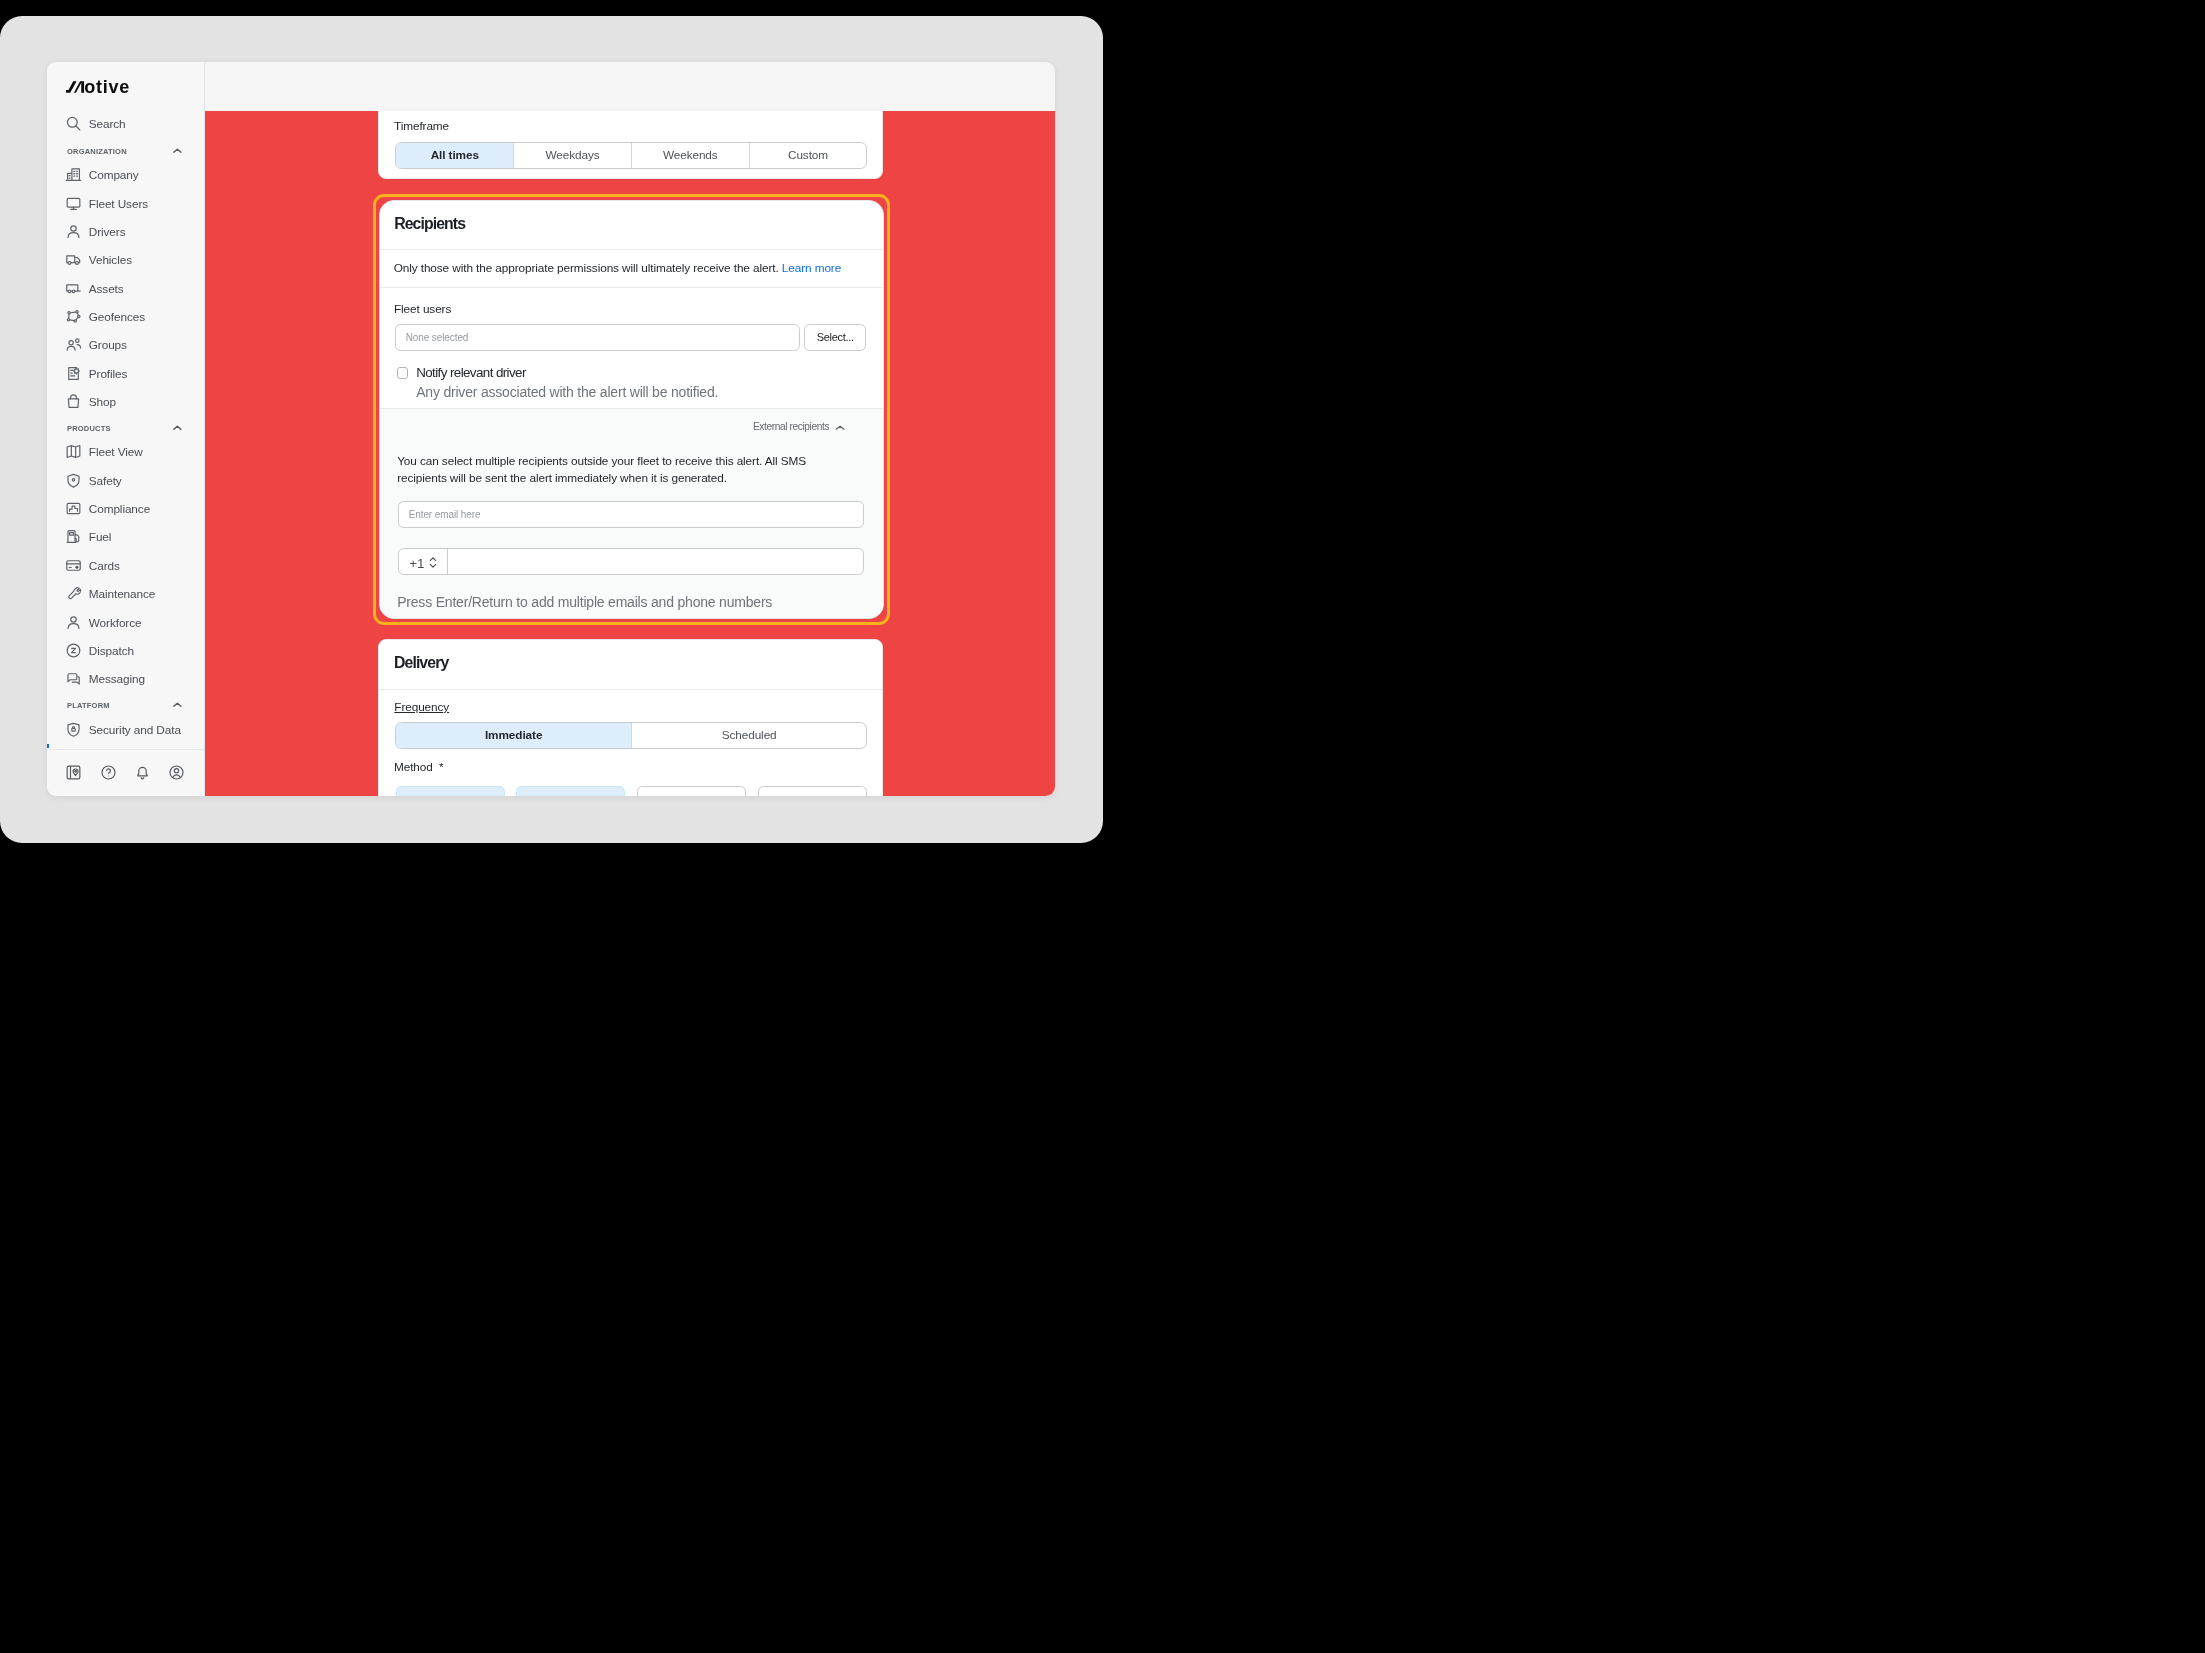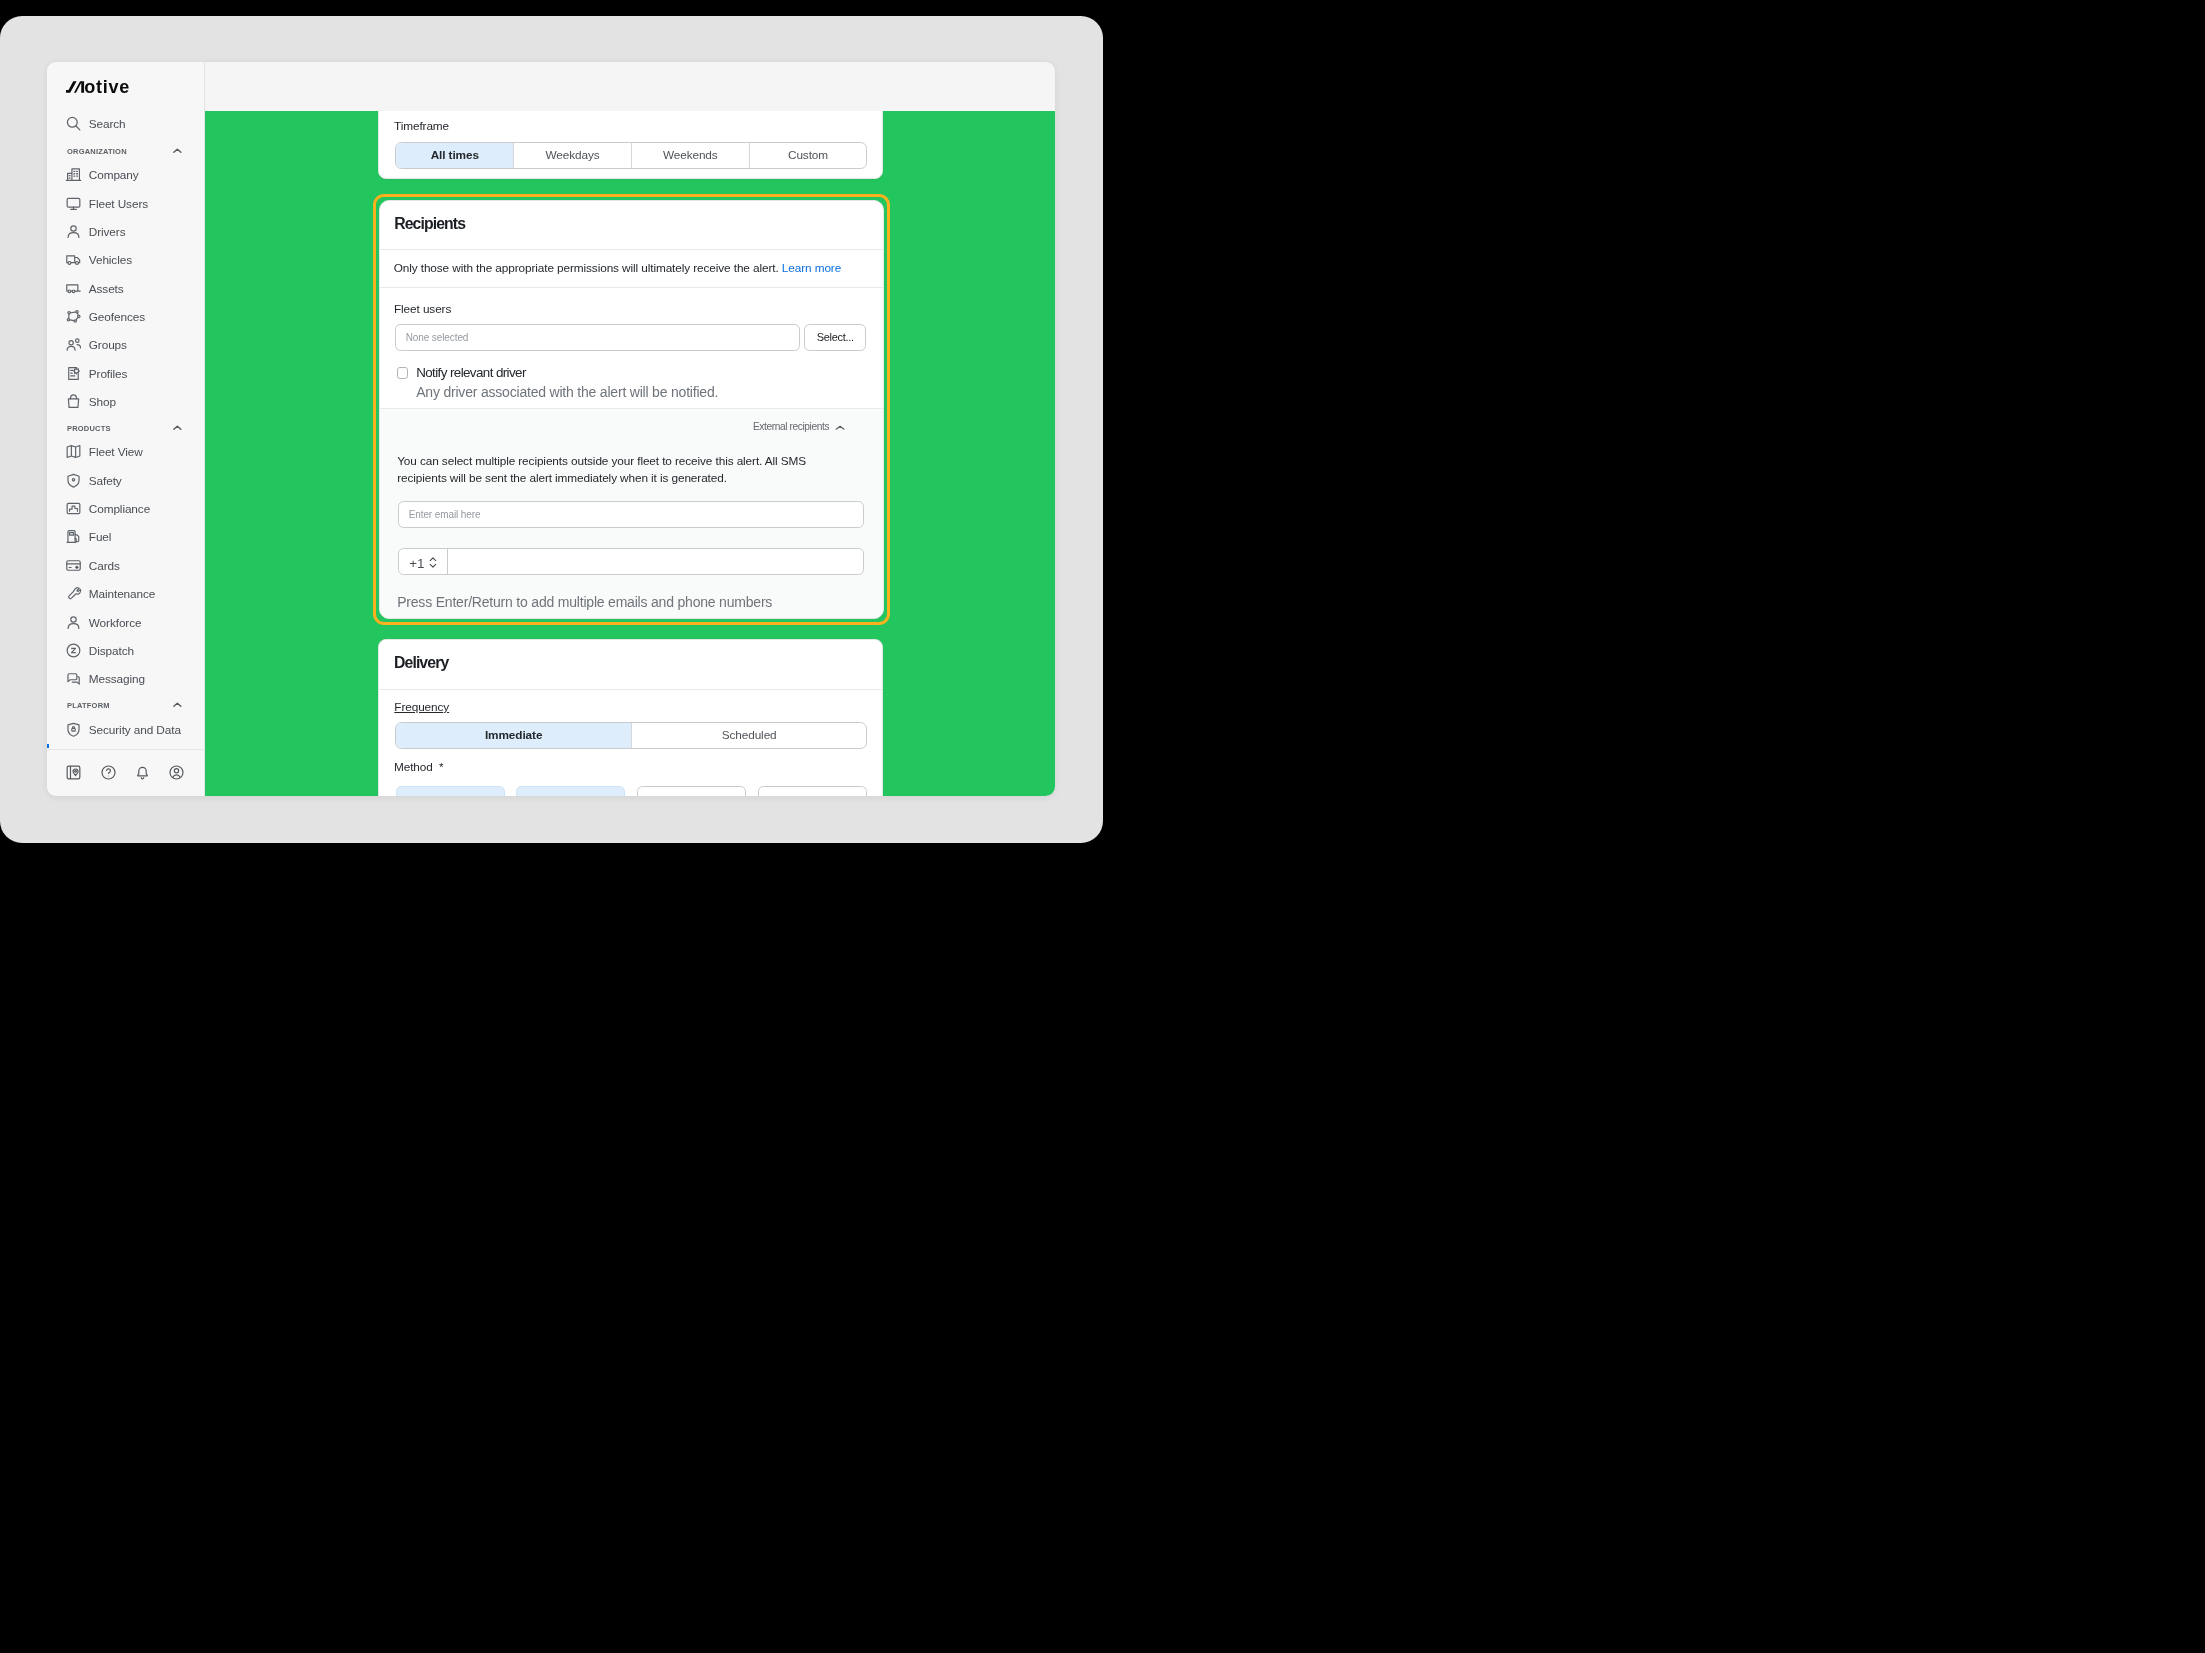--- a/index.html
+++ b/index.html
@@ -19,21 +19,21 @@
 .btick { position:absolute; left:0; top:682px; width:2px; height:4.3px; background:#0572E2; }
 .bicon { position:absolute; top:701px; width:19px; height:19px; }
 
 .header { position:absolute; left:158px; top:0; width:851px; height:49px; background:#0572E2; }
 .htitle { position:absolute; left:19px; top:15.8px; font-size:15.8px; letter-spacing:-0.8px; font-weight:700; color:#FFFFFF; line-height:1; }
 .hbtn { position:absolute; top:10.6px; height:27.6px; border-radius:5.5px; font-size:11.8px; font-weight:700; line-height:26px; text-align:center; }
 .hbtn.cancel { left:649px; width:54px; border:0.8px solid rgba(255,255,255,0.65); color:#FFFFFF; }
 .hbtn.preview { left:715px; width:61px; border:0.8px solid rgba(255,255,255,0.3); color:rgba(255,255,255,0.45); }
 .hbtn.save { left:788px; width:44px; background:#FFFFFF; color:#16191D; }
 
-.content { position:absolute; left:158px; top:49px; width:851px; height:794px; overflow:hidden; background:#22c55e; }
+.content { position:absolute; left:158px; top:49px; width:851px; height:794px; overflow:hidden; background:#ef4444; }
 .card { position:absolute; background:#FFFFFF; border:0.8px solid #E5E6E7; border-radius:7.9px; box-shadow:0 0.8px 1.6px rgba(0,0,0,0.04); }
 .label16 { position:absolute; font-size:11.8px; letter-spacing:-0.1px; color:#24282D; line-height:1; }
 .seg { position:absolute; display:flex; border:0.8px solid #C9CCCF; border-radius:6.3px; background:#fff; overflow:hidden; }
 .seg div { flex:1; text-align:center; font-size:11.8px; letter-spacing:-0.1px; line-height:25px; color:#4E5358; border-left:0.8px solid #D5D7D9; }
 .seg div:first-child { border-left:none; }
 .seg div.sel { background:#DEEDFB; color:#24282D; font-weight:700; }
 
 .ring { position:absolute; border:3.4px solid #FBB01E; border-radius:11px; }
 .h22 { position:absolute; font-size:15.8px; letter-spacing:-0.9px; font-weight:700; color:#1B1E22; line-height:1; }
 .divider { position:absolute; border-top:0.8px solid #E8E9EA; }
@@ -256,21 +256,21 @@
       <div class="label16" style="left:15px;top:37px;">Timeframe</div>
       <div class="seg" style="left:16.4px;top:58px;width:472px;height:27px;">
         <div class="sel">All times</div>
             <div>Weekdays</div>
             <div>Weekends</div>
             <div>Custom</div>
       </div>
     </div>
 
     <div class="ring" style="left:168px;top:83px;width:517px;height:431px;">
-      <div style="position:absolute;left:3.2px;top:3.2px;right:3.2px;bottom:3.2px;background:#FFFFFF;border:0.8px solid #E5E6E7;border-radius:10px;overflow:hidden;">
+      <div style="position:absolute;left:3.2px;top:3.2px;right:3.2px;bottom:3.2px;background:#FFFFFF;border:0.8px solid #E5E6E7;border-radius:15px;overflow:hidden;">
         <div style="position:absolute;left:0;top:207px;right:0;bottom:0;background:#F9FAFA;"></div>
         <div class="h22" style="left:14px;top:15.3px;">Recipients</div>
         <div class="divider" style="left:0;top:48px;width:100%;"></div>
         <div class="body16" style="left:13.5px;top:59px;white-space:nowrap;">Only those with the appropriate permissions will ultimately receive the alert. <span class="lm">Learn more</span></div>
         <div class="divider" style="left:0;top:86px;width:100%;"></div>
         <div class="label16" style="left:13.8px;top:103px;">Fleet users</div>
         <div class="input" style="left:15px;top:123px;width:405px;height:27px;">
               <div class="ph">None selected</div>
             </div>
         <div style="position:absolute;left:424px;top:123px;width:62px;height:27px;border:0.8px solid #C9CCCF;border-radius:5.5px;background:#fff;font-size:11px;letter-spacing:-0.3px;font-weight:400;color:#1B1E22;text-align:center;line-height:25.6px;">Select...</div>

